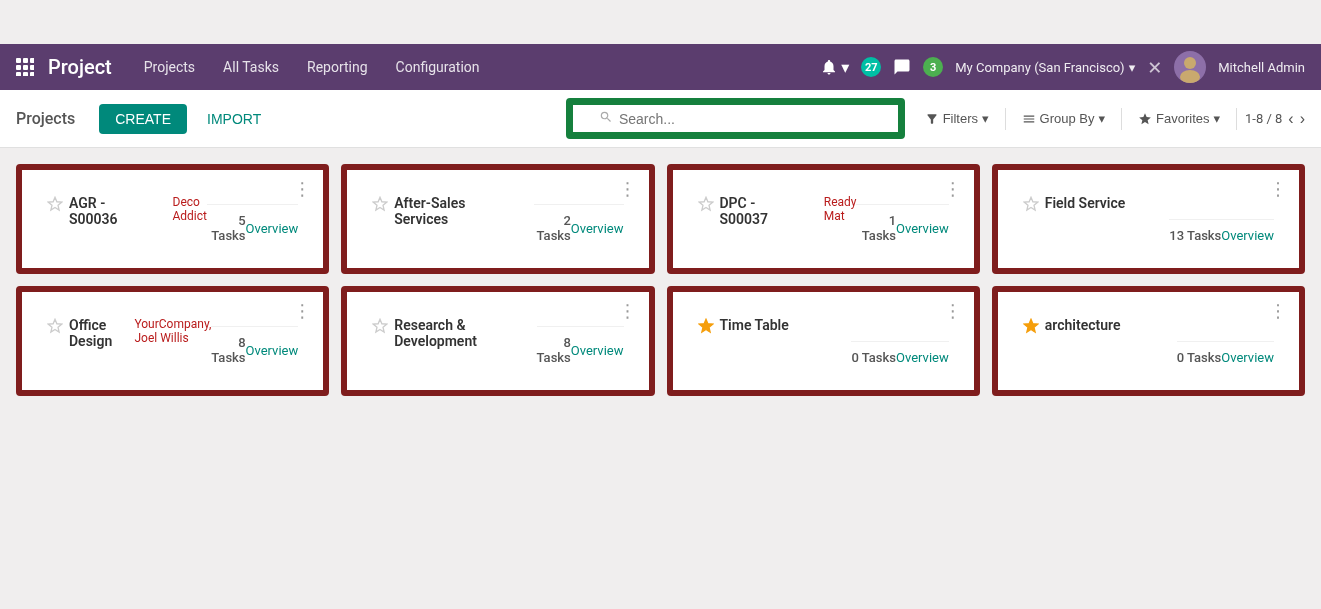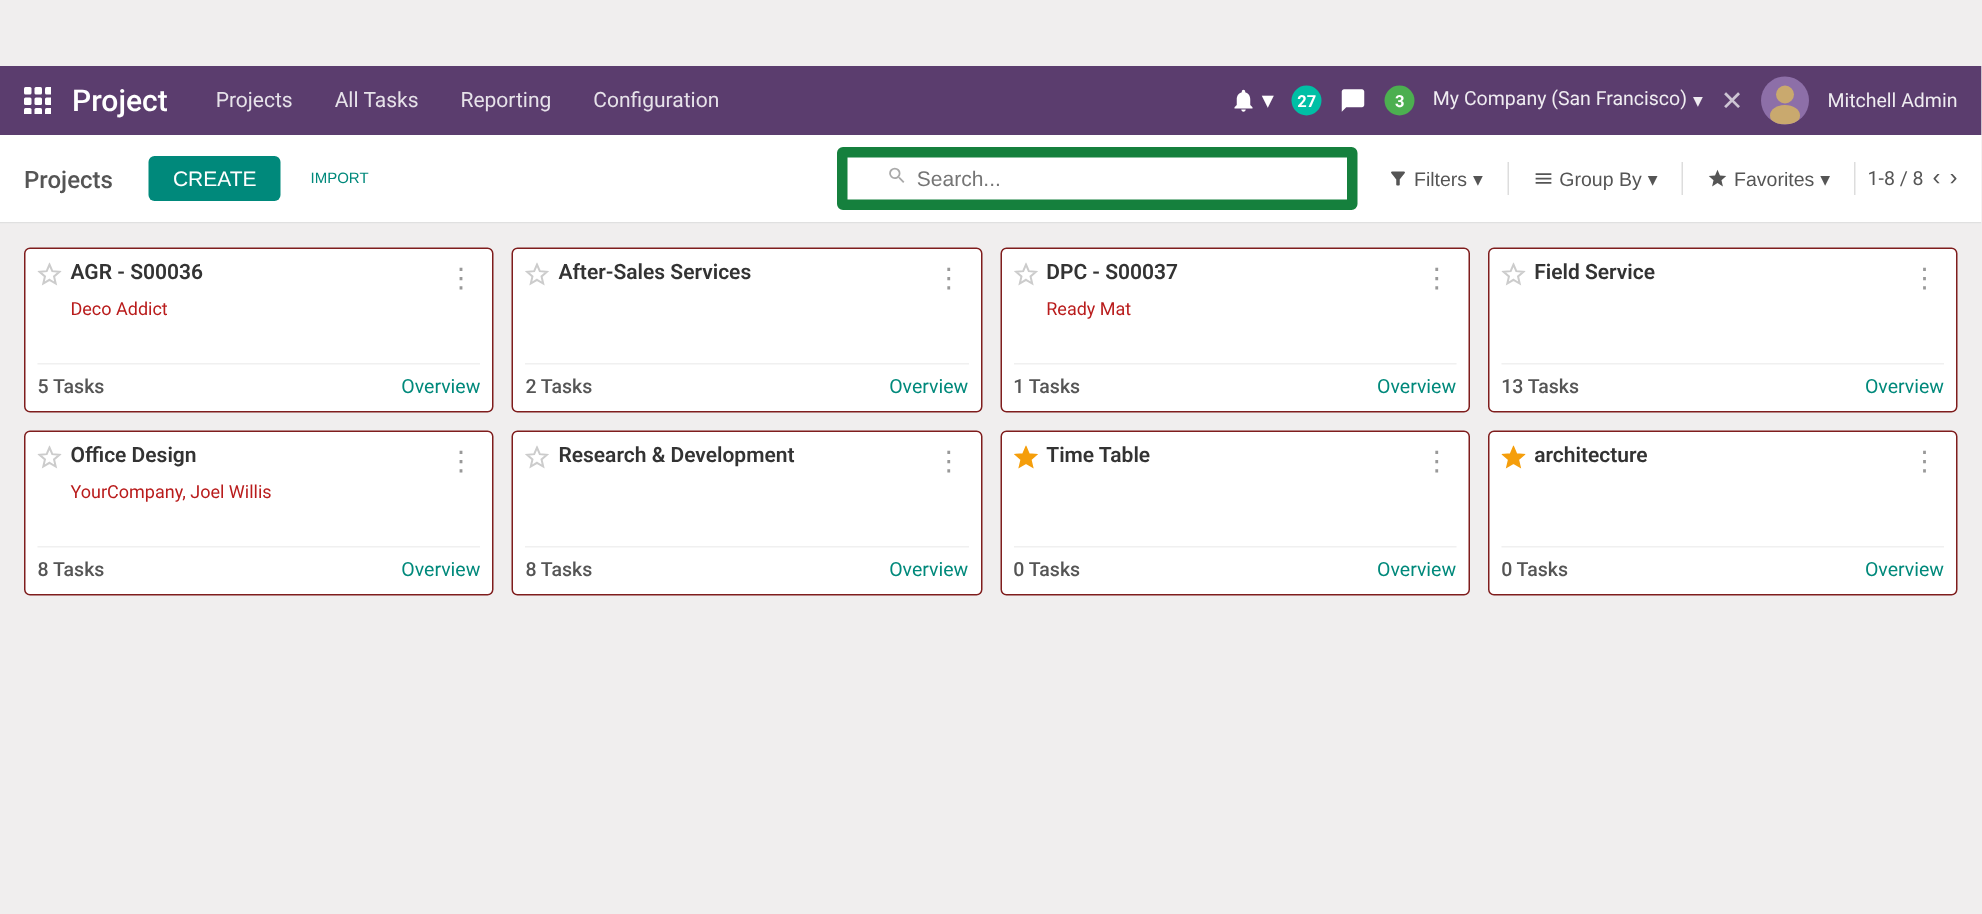--- a/index.html
+++ b/index.html
@@ -33,45 +33,45 @@
     .toolbar {
       background: white;
       padding: 8px 16px;
       display: flex;
       align-items: center;
       gap: 12px;
       border-bottom: 1px solid #e0e0e0;
     }
     .page-title { font-size: 16px; color: #555; font-weight: 500; margin-right: 12px; }
     .btn-create { background: #00897b; color: white; border: none; padding: 7px 16px; border-radius: 4px; cursor: pointer; font-size: 14px; font-weight: 500; }
-    .btn-import { background: none; border: none; color: #00897b; font-size: 10px; cursor: pointer; font-weight: 500; padding: 7px 8px; }
+    .btn-import { background: none; border: none; color: #00897b; font-size: 14px; cursor: pointer; font-weight: 500; padding: 7px 8px; }
     .spacer { flex: 1; }
     .search-box { display: flex; align-items: center; border: 7px solid #15803d; border-radius: 4px; padding: 5px 26px; flex: 1; max-width: 700px; background: white; }
     .search-box input { border: none; outline: none; flex: 1; font-size: 14px; color: #555; background: transparent; }
     .search-icon-svg { color: #888; margin-right: 6px; }
     .filter-controls { display: flex; align-items: center; gap: 8px; }
     .filter-btn { background: none; border: none; color: #555; font-size: 13px; cursor: pointer; display: flex; align-items: center; gap: 4px; padding: 5px 8px; }
     .pagination { display: flex; align-items: center; gap: 6px; font-size: 13px; color: #555; }
     .page-nav { background: none; border: none; cursor: pointer; font-size: 16px; color: #555; }
 
     
     .content { padding: 16px; }
 
     
     .card-grid { display: grid; grid-template-columns: repeat(4, 1fr); gap: 12px; }
     .project-card {
       background: white;
       border-radius: 4px;
-      padding: 8px;
-      border: 1px solid #7f1d1d;
+      padding: 25px;
+      border: 6px solid #7f1d1d;
       cursor: pointer;
       position: relative;
       min-height: 110px;
       display: flex;
-      flex-direction: column;
+      flex-direction: row;
     }
     .card-header { display: flex; align-items: flex-start; gap: 6px; margin-bottom: 4px; }
     .star-icon { font-size: 16px; color: #ccc; cursor: pointer; flex-shrink: 0; margin-top: 1px; }
     .star-icon.active { color: #f59e0b; }
     .card-title { font-size: 14px; font-weight: 600; color: #333; flex: 1; }
     .card-menu { background: none; border: none; cursor: pointer; color: #999; font-size: 18px; padding: 0 2px; line-height: 1; position: absolute; right: 10px; top: 10px; }
     .card-subtitle { font-size: 12px; color: #b91c1c; margin-left: 22px; margin-bottom: 8px; flex: 1; }
     .card-footer { display: flex; align-items: center; justify-content: space-between; margin-top: auto; border-top: 1px solid #f0f0f0; padding-top: 8px; text-align: right; }
     .task-count { font-size: 13px; color: #555; font-weight: 500; }
     .overview-link { font-size: 13px; color: #00897b; cursor: pointer; text-decoration: none; }

